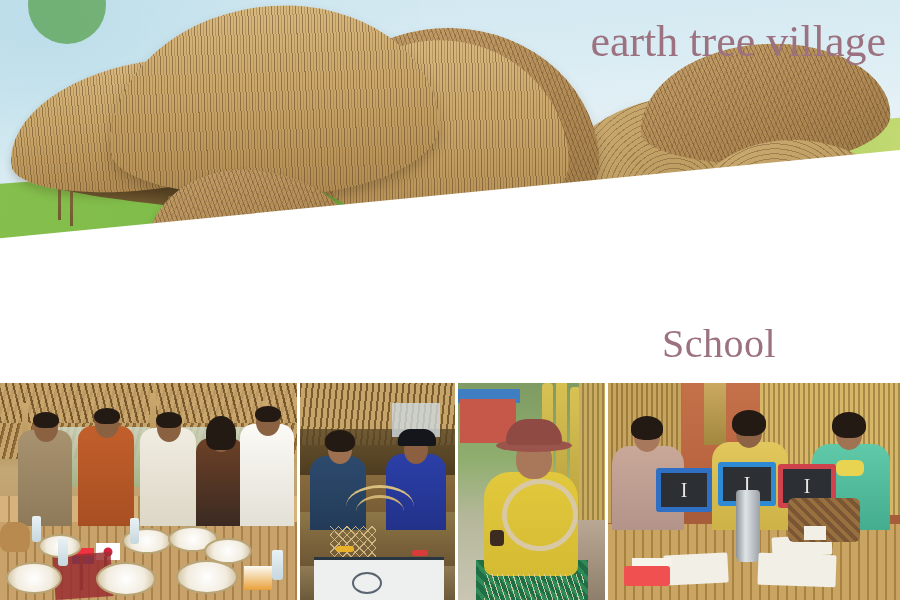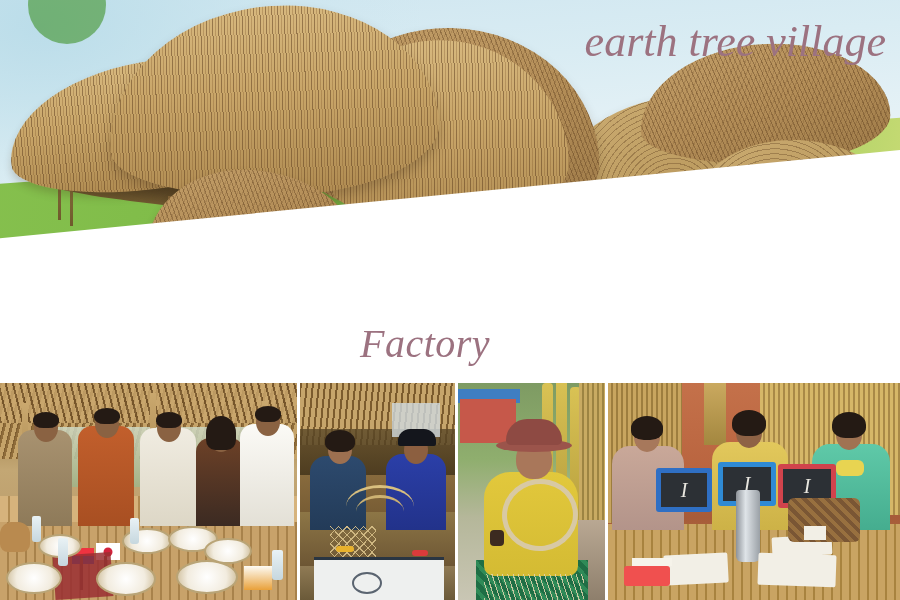--- a/index.html
+++ b/index.html
@@ -1,18 +1,18 @@
 <!DOCTYPE html>
 <html><head>
 <meta charset="utf-8">
 <style>
   html,body{margin:0;padding:0;background:#fff;}
   body{width:900px;height:600px;overflow:hidden;font-family:"Liberation Serif",serif;}
 
-  #poster{position:relative;width:900px;height:600px;background:#fde047;overflow:hidden;font-style:italic;}
+  #poster{position:relative;width:900px;height:600px;background:#fde047;overflow:hidden;}
 
   
   .render{position:absolute;left:0;top:0;width:900px;height:383px;overflow:hidden;background:#ffffff;}
   .sky{position:absolute;inset:0;
        background:linear-gradient(175deg,#cfe6f0 0%,#d9ecf3 22%,#e9f3f7 48%,#f7fbfb 70%,#ffffff 88%);}
   .sky-left-wash{position:absolute;left:0;top:0;width:420px;height:260px;
        background:radial-gradient(ellipse at 10% 10%, rgba(183,219,232,.85) 0%, rgba(202,229,238,.45) 45%, rgba(255,255,255,0) 75%);}
 
   
   .tree-circle{position:absolute;border-radius:50%;mix-blend-mode:multiply;}
@@ -235,21 +235,21 @@
       </div>
 
     <div class="ground-cut"></div>
     <div class="ground-cut2"></div>
 
     <div style="position:absolute;right:14px;top:18px;color:#9c7280;font-size:44px;line-height:48px;
                 font-family:'Liberation Serif',serif;white-space:nowrap;">earth tree village</div>
   </div>
 
   <div class="caption-band">
-    <div class="cap cap-factory">Factory</div>
+    <div class="cap cap-school">School</div>
   </div>
 
   <div class="strip">
 
     <div class="photo p1">
       <div class="bg"></div>
       <div class="roof"></div>
       <div class="roof2"></div>
       <div class="openair"></div>
       <div class="post" style="left:22px;top:20px;height:120px;"></div>

